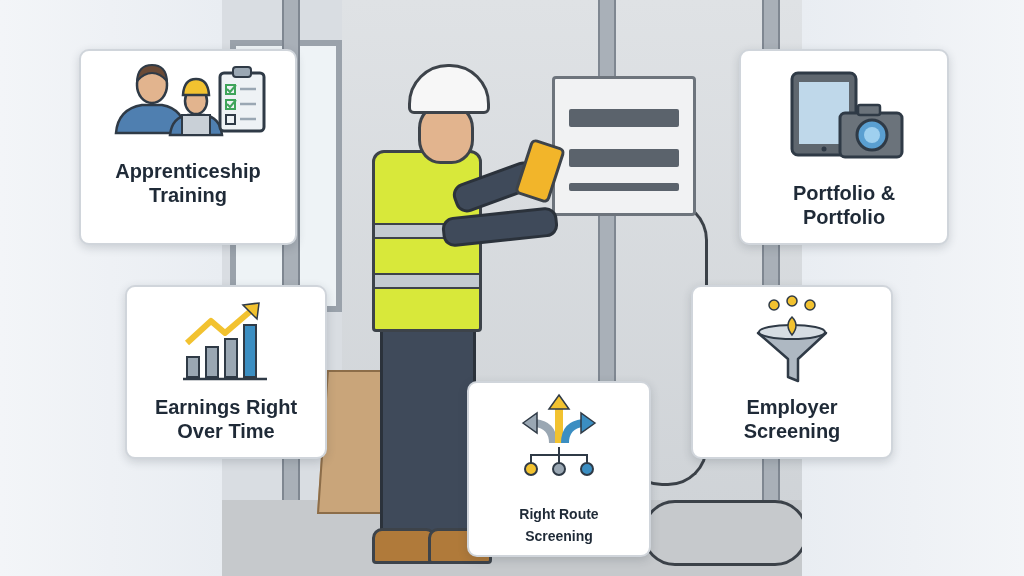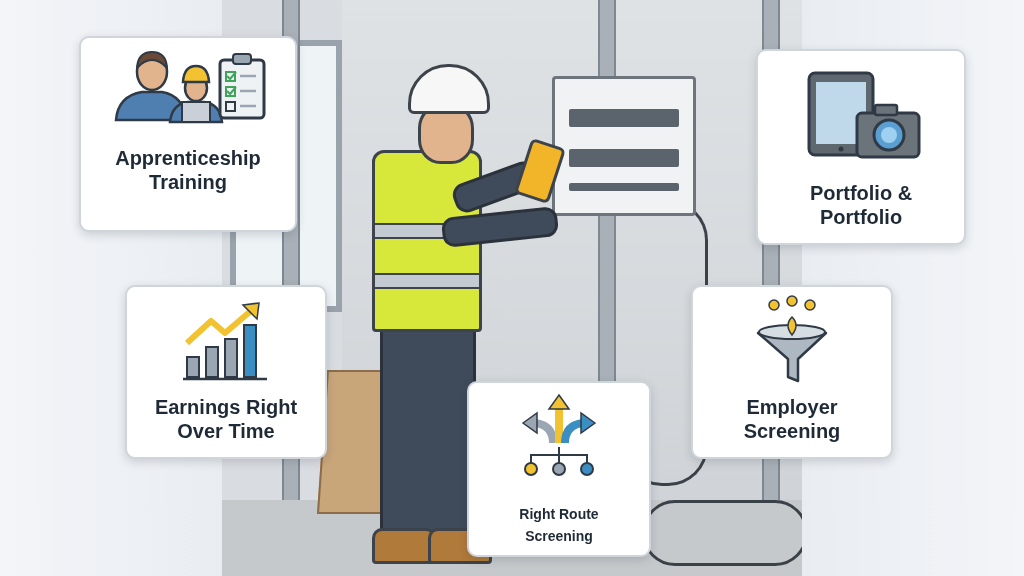--- a/index.html
+++ b/index.html
@@ -20,22 +20,22 @@
   .worker-vest{position:absolute;left:150px;top:150px;width:104px;height:176px;background:#d8e83a;border:3px solid #3d434a;border-radius:12px 12px 4px 4px;}
   .stripe{position:absolute;left:0;width:104px;height:12px;background:#c3cad1;border-top:2px solid #3d434a;border-bottom:2px solid #3d434a;}
   .worker-legs{position:absolute;left:158px;top:322px;width:90px;height:210px;background:#3f4a5a;border:3px solid #2b323b;border-radius:4px;}
   .boot{position:absolute;top:528px;width:58px;height:30px;background:#b07a3a;border:3px solid #3d434a;border-radius:10px 10px 4px 4px;}
   .arm{position:absolute;height:24px;background:#3f4a5a;border:3px solid #2b323b;border-radius:12px;}
   .meter{position:absolute;left:300px;top:142px;width:30px;height:52px;background:#f2b52a;border:3px solid #3d434a;border-radius:6px;transform:rotate(18deg);}
 
   .card{position:absolute;background:#ffffff;border:2px solid #d0d5db;border-radius:10px;box-shadow:0 3px 10px rgba(40,50,60,0.18);display:flex;flex-direction:column;align-items:center;}
   .card .icon{display:block;}
   .card .label{font-weight:bold;color:#1f2a37;text-align:center;font-size:20px;line-height:24px;}
-  .c1{left:79px;top:36px;width:214px;height:192px;}
-  .c2{left:756px;top:49px;width:206px;height:192px;}
+  .c1{left:79px;top:49px;width:214px;height:192px;}
+  .c2{left:739px;top:49px;width:206px;height:192px;}
   .c3{left:125px;top:285px;width:198px;height:170px;}
   .c4{left:467px;top:381px;width:180px;height:172px;}
   .c5{left:691px;top:285px;width:198px;height:170px;}
 </style>
 </head>
 <body>
 
 <div class="bg-left"></div>
 <div class="bg-right"></div>
 

